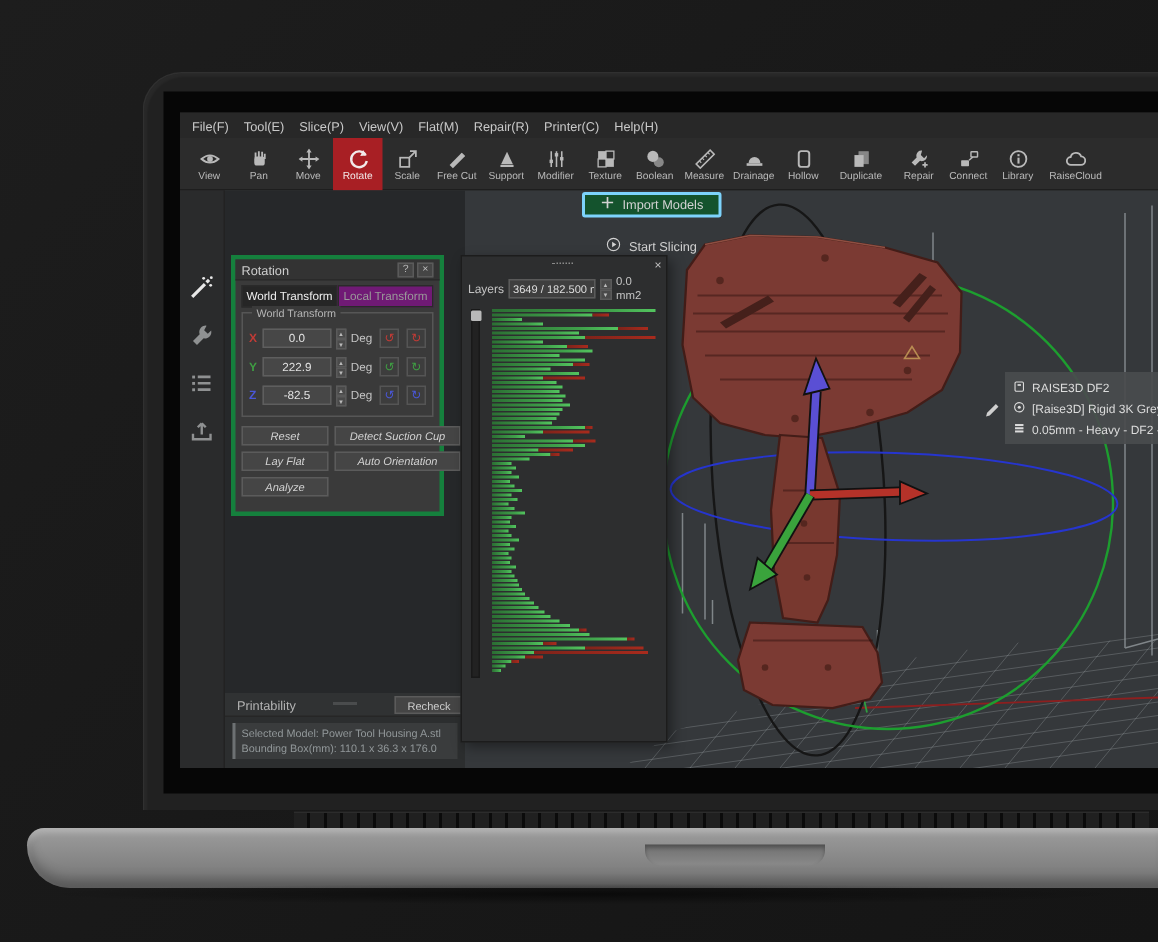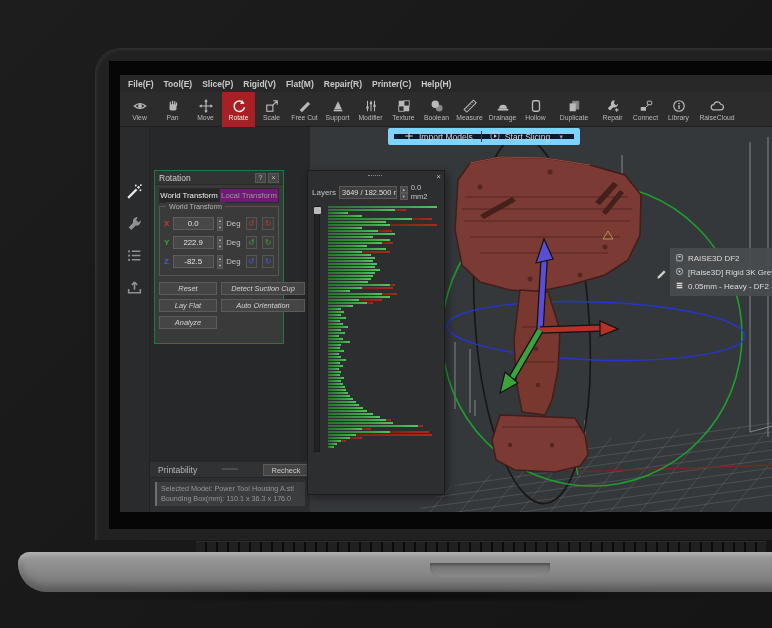--- a/index.html
+++ b/index.html
@@ -20,35 +20,35 @@
           background:linear-gradient(#9d9d9d,#868686 55%,#747474);
           box-shadow:inset 0 3px 4px rgba(255,255,255,.25), inset 0 -6px 8px rgba(0,0,0,.25); }
   #notch { left:430px; top:563px; width:120px; height:14px; border-radius:0 0 10px 10px;
            background:linear-gradient(#6f6f6f,#8a8a8a); box-shadow:inset 0 2px 3px rgba(0,0,0,.3); }
   #floor-shadow { left:25px; top:589px; width:730px; height:14px;
            background:radial-gradient(ellipse at center, rgba(0,0,0,.55), rgba(0,0,0,0) 70%); }
 
   
   #app { left:120px; top:75px; width:652px; height:437px; background:#2b2b2b; overflow:hidden; }
   #menubar { left:0; top:0; width:652px; height:17px; background:#282828; display:flex;
-             align-items:center; gap:10px; padding-left:8px; font-size:8.5px; color:#c9c9c9;font-weight:bold; }
+             align-items:center; gap:10px; padding-left:8px; font-size:8.5px; color:#c9c9c9; }
   #toolbar { left:0; top:17px; width:652px; height:35px; background:#2c2c2c;
              border-bottom:1px solid #1e1e1e; display:flex; padding-left:3px; }
   .titem { width:33px; height:35px; display:flex; flex-direction:column; align-items:center;
            justify-content:center; gap:1px; color:#b9b9b9; }
   .titem.active { background:#a81f24; color:#f2e9e9; }
   .titem .tlabel { font-size:6.8px; white-space:nowrap; }
   .titem svg { width:14px; height:14px; display:block; }
   .titem.wide { width:44px; }
 
   
   #viewport { left:30px; top:52px; width:622px; height:385px; background:#35383b; overflow:hidden; }
-  #vp-actions { position:absolute; left:238px; top:1px; height:17px; background:#0f172a;
-                border:6px solid #7dd3fc; border-radius:2px; display:flex; align-items:center;
-                padding:0 10px; gap:8px; font-size:8.5px; color:#d2d2d2; z-index:5; }
+  #vp-actions { position:absolute; left:238px; top:1px; height:17px; background:#14532d;
+                border:2px solid #7dd3fc; border-radius:2px; display:flex; align-items:center;
+                padding:0 10px; gap:8px; font-size:8.5px; color:#d2d2d2; z-index:5;flex-direction:column; }
   #vp-actions svg { width:10px; height:10px; }
   .vp-btn { display:flex; align-items:center; gap:5px; }
   .vp-sep { width:1px; height:11px; background:#3c3e40; }
   #printer-info { position:absolute; left:520px; top:121px; width:132px; height:48px;
                   background:rgba(73,75,77,.93); z-index:6; padding:3px 0 0 5px; }
   .pi-row { display:flex; align-items:center; gap:4px; height:14px; font-size:8px;
             color:#dcdcdc; white-space:nowrap; overflow:hidden; }
   .pi-row svg { width:9px; height:9px; flex:0 0 auto; }
   #pi-pencil { position:absolute; left:506px; top:139px; width:11px; height:11px; color:#cfcfcf; z-index:7; }
   #pi-pencil svg { width:11px; height:11px; }
@@ -58,22 +58,22 @@
                border-right:1px solid #222; display:flex; flex-direction:column;
                align-items:center; padding-top:56px; gap:15px; z-index:8; }
   #iconstrip .sicon { width:17px; height:17px; color:#8f9192; }
   #iconstrip .sicon.active { color:#e8e8e8; }
   #iconstrip svg { width:17px; height:17px; }
 
   
   #dock { left:30px; top:52px; width:160px; height:385px; background:#26282a; z-index:8; }
 
   
-  #rot-panel { position:absolute; left:4px; top:43px; width:130px; height:174px;
-               background:#3a3a3a; border:1px solid #15803d; font-size:8px; }
+  #rot-panel { position:absolute; left:4px; top:43px; width:142px; height:174px;
+               background:#3a3a3a; border:3px solid #15803d; font-size:8px; }
   #rot-anchor { position:absolute; left:-6px; top:50px; width:0; height:0;
                 border:6px solid transparent; border-right-color:#3a3a3a; }
   #rot-title { height:14px; background:#333; display:flex; align-items:center; padding:0 4px;
                color:#cfcfcf; font-size:8.5px; border-bottom:1px solid #2a2a2a; }
   #rot-title .sp { flex:1; }
   .mini-btn { width:11px; height:10px; background:#454545; border:1px solid #5a5a5a; color:#bbb;
               font-size:7px; display:flex; align-items:center; justify-content:center; margin-left:2px; }
   #rot-tabs { display:flex; height:15px; margin:3px 4px 0 4px; }
   .rtab { flex:1; display:flex; align-items:center; justify-content:center; font-size:7.8px;
           background:#701a75; color:#999; border:1px solid #2a2a2a; }
@@ -143,21 +143,21 @@
 
 <div class="abs" id="lid"></div>
 <div class="abs" id="screen-glass"></div>
 
 <div class="abs" id="app">
 
   <div class="abs" id="menubar">
       <span>File(F)</span>
       <span>Tool(E)</span>
       <span>Slice(P)</span>
-      <span>Rigid(V)</span>
+      <span>View(V)</span>
       <span>Flat(M)</span>
       <span>Repair(R)</span>
       <span>Printer(C)</span>
       <span>Help(H)</span>
     </div>
   <div class="abs" id="toolbar">
       <div class="titem">
         <span>
           <svg viewBox="0 0 16 16">
             <path d="M1.5 8Q8 2.5 14.5 8 8 13.5 1.5 8Z" fill="none" stroke="currentColor" stroke-width="1.4"></path>

